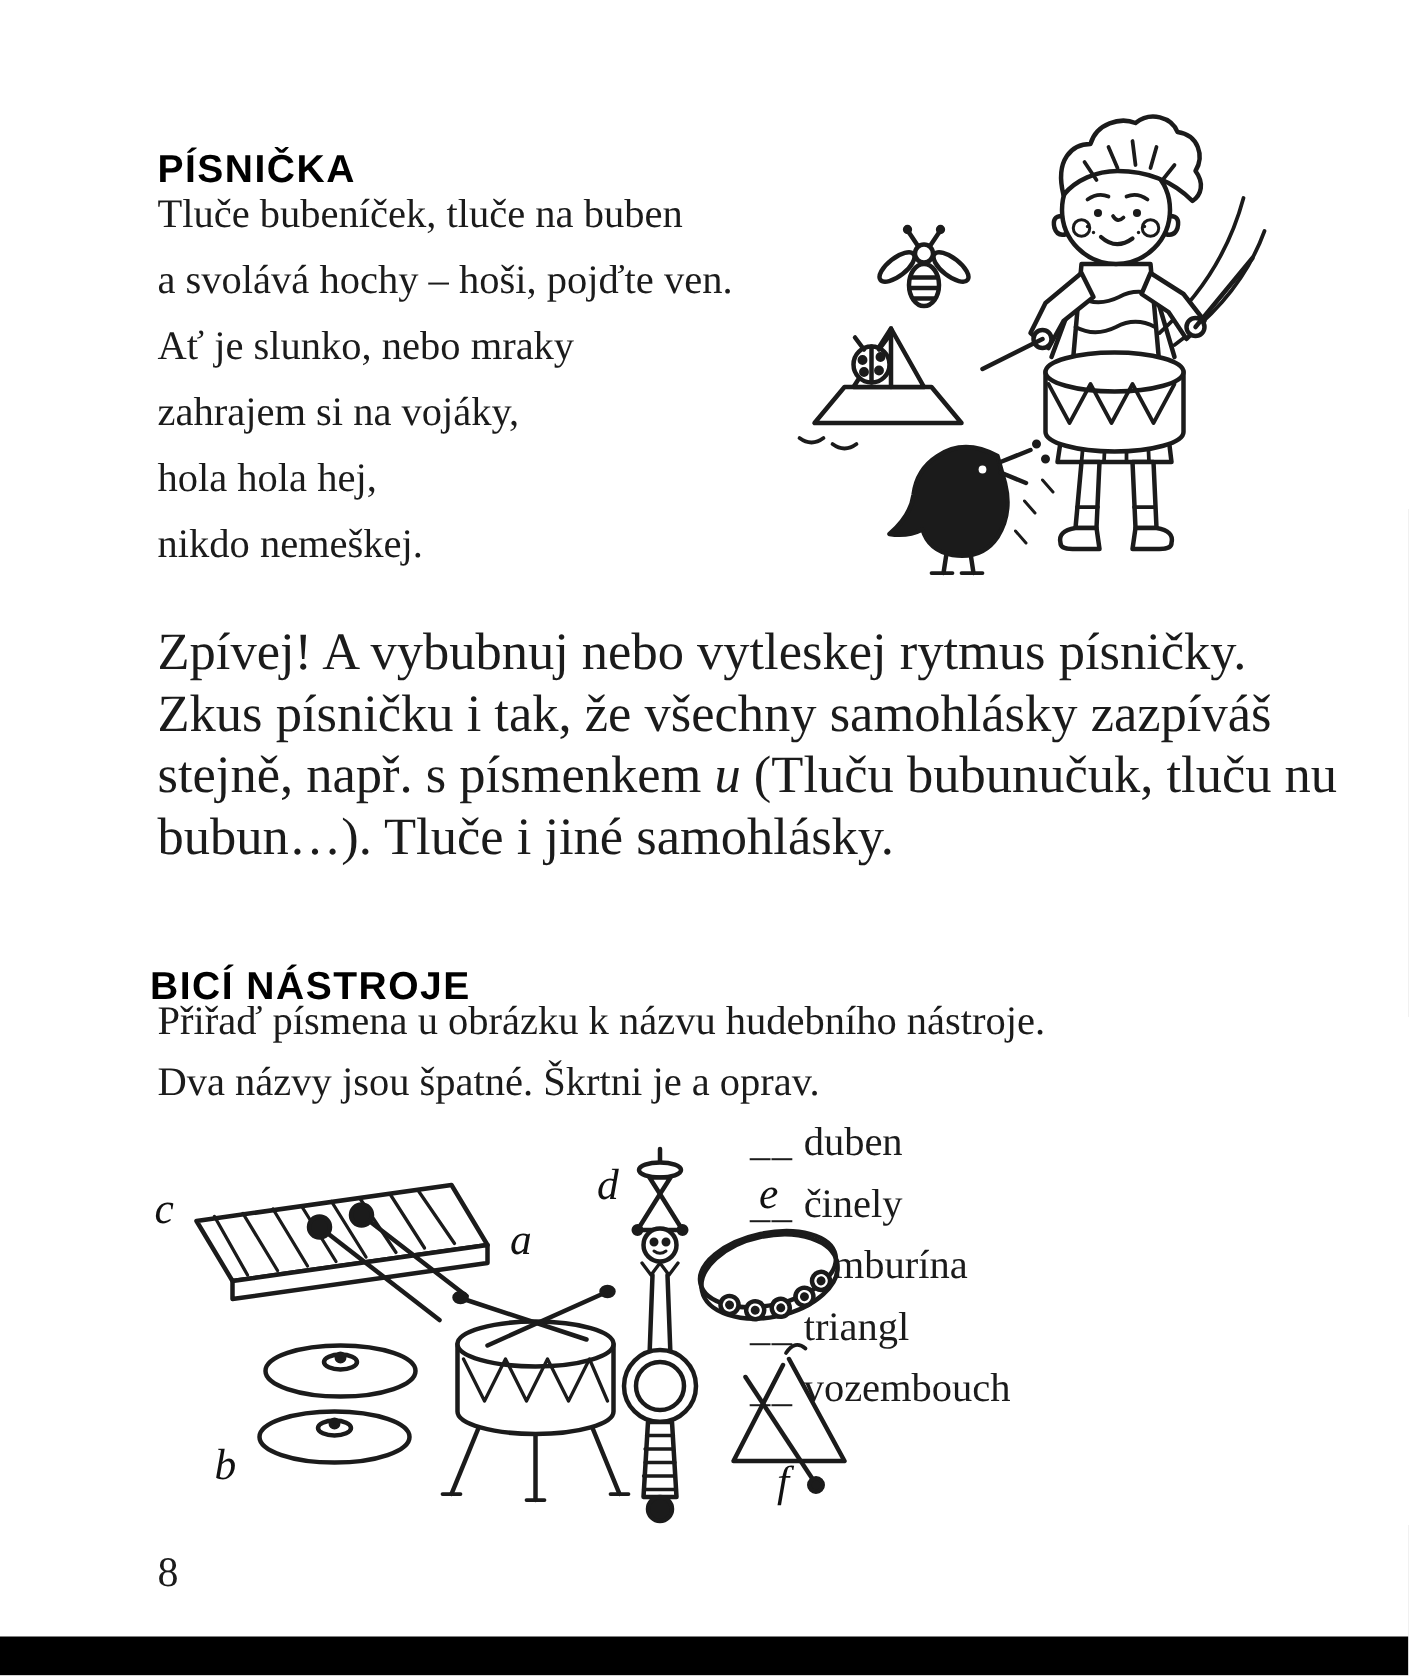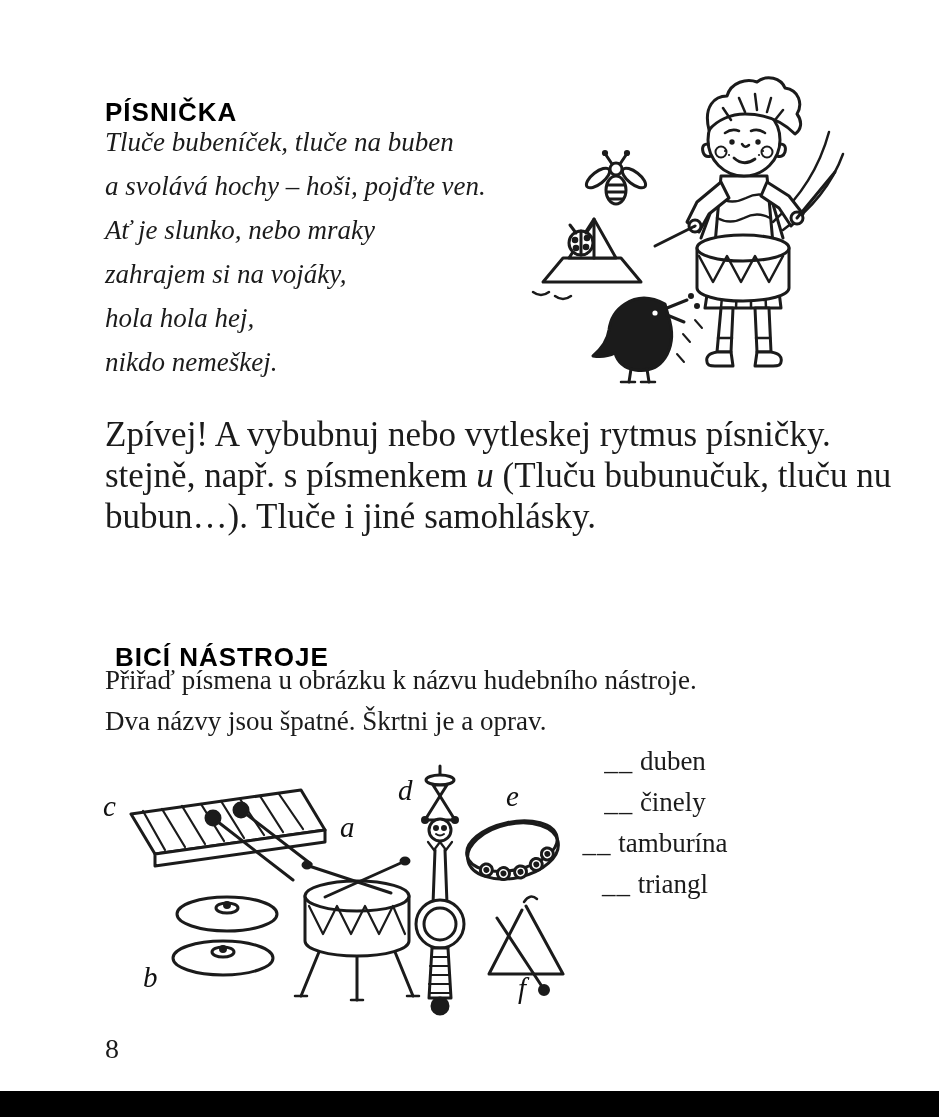--- a/index.html
+++ b/index.html
@@ -17,35 +17,35 @@
   .heading {
     font-family: "Liberation Sans", sans-serif;
     font-weight: 700;
     font-size: 26px;
     letter-spacing: 1px;
     color: #000;
   }
   .song-title { position: absolute; left: 105px; top: 80px; }
   .poem {
     position: absolute; left: 105px; top: 120px;
-    font-style: italic; font-size: 27px; line-height: 44px;
+    font-size: 27px; line-height: 44px;
     white-space: nowrap;
   }
   .singing-task {
     position: absolute; left: 105px; top: 414px;
     font-size: 35px; line-height: 41px; white-space: nowrap;
   }
-  .section-title { position: absolute; left: 115px; top: 620px; }
+  .section-title { position: absolute; left: 100px; top: 620px; }
   .section-task {
     position: absolute; left: 105px; top: 660px;
     font-size: 27px; line-height: 41px; white-space: nowrap;
   }
   .answers {
     position: absolute; left: 500px; top: 741px; width: 310px;
-    text-align: center; font-size: 27px; line-height: 41px;
+    text-align: left; font-size: 27px; line-height: 41px;
   }
   .answer-row { height: 41px; }
   .blank { letter-spacing: 1px; }
   .illu-top { position: absolute; left: 515px; top: 66px; width: 330px; height: 330px; }
   .illu-bottom { position: absolute; left: 95px; top: 756px; width: 580px; height: 262px; }
   .pic-label {
     position: absolute;
     font-family: "Liberation Serif", serif;
     font-style: italic;
     font-size: 29px;
@@ -178,36 +178,38 @@
           <circle cx="214" cy="89" r="1.1" fill="#1b1b1b" stroke="none"></circle>
           <circle cx="248" cy="85" r="1.1" fill="#1b1b1b" stroke="none"></circle>
           <circle cx="244" cy="89" r="1.1" fill="#1b1b1b" stroke="none"></circle>
         </g>
       </g>
     </svg>
   </div>
 
   <div class="singing-task">
     <div>Zpívej! A vybubnuj nebo vytleskej rytmus písničky.</div>
+    <div>Zkus písničku i tak, že všechny samohlásky zazpíváš</div>
     <div><span>stejně, např. s písmenkem </span><i>u</i><span> (Tluču bubunučuk, tluču nu</span></div>
     <div>bubun…). Tluče i jiné samohlásky.</div>
   </div>
 
   <h2 class="heading section-title">BICÍ NÁSTROJE</h2>
 
   <div class="section-task">
     <div>Přiřaď písmena u obrázku k názvu hudebního nástroje.</div>
     <div>Dva názvy jsou špatné. Škrtni je a oprav.</div>
   </div>
 
   <div class="answers">
     <div class="answer-row"><span class="blank">__</span> <span>duben</span></div>
     <div class="answer-row"><span class="blank">__</span> <span>činely</span></div>
     <div class="answer-row"><span class="blank">__</span> <span>tamburína</span></div>
     <div class="answer-row"><span class="blank">__</span> <span>triangl</span></div>
+    <div class="answer-row"><span class="blank">__</span> <span>vozembouch</span></div>
   </div>
 
   <div class="illu-bottom">
     <svg viewBox="0 0 580 262" width="580" height="262">
       <g fill="none" stroke="#1b1b1b" stroke-width="3" stroke-linecap="round" stroke-linejoin="round">
 
         <g>
           <path d="M36,58 L206,34 L230,74 L60,98 Z" fill="#fff"></path>
           <path d="M60,98 L230,74 L230,86 L60,110 Z" fill="#fff"></path>
           <line x1="48" y1="55" x2="70" y2="94" stroke-width="2.2"></line>

